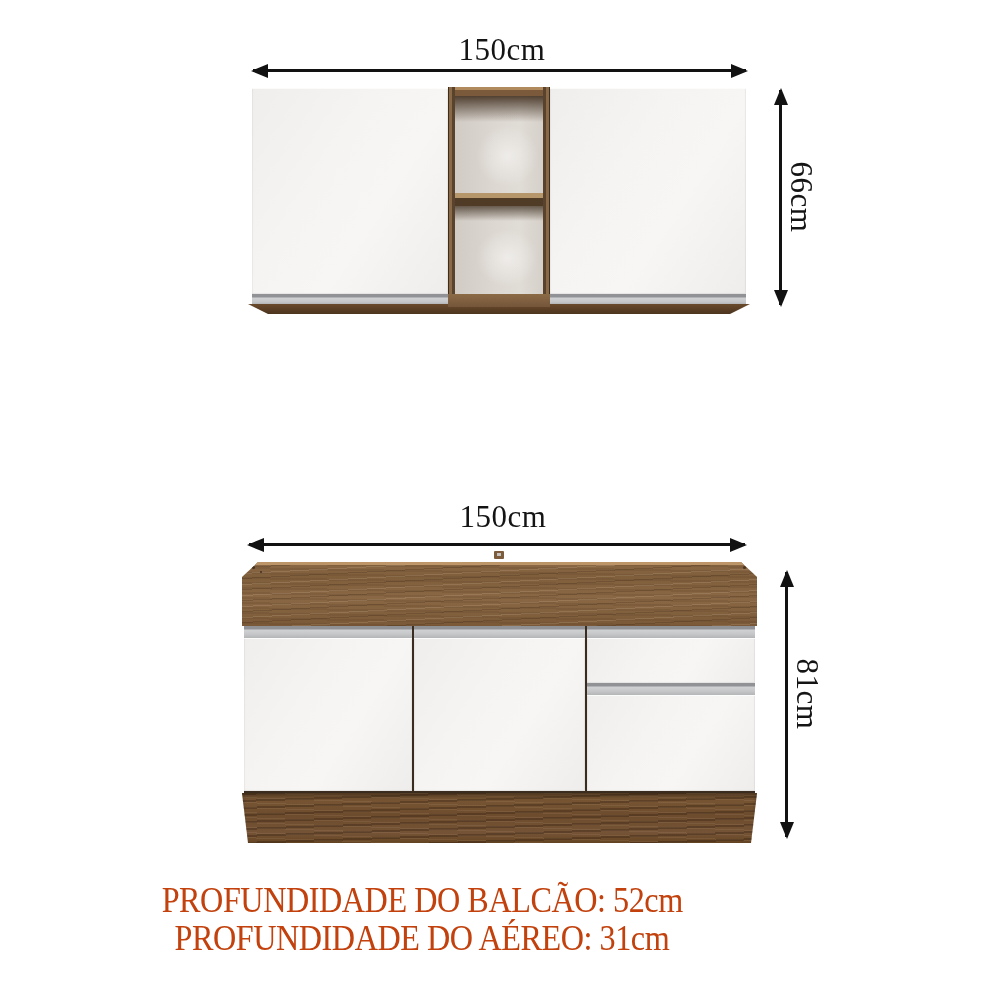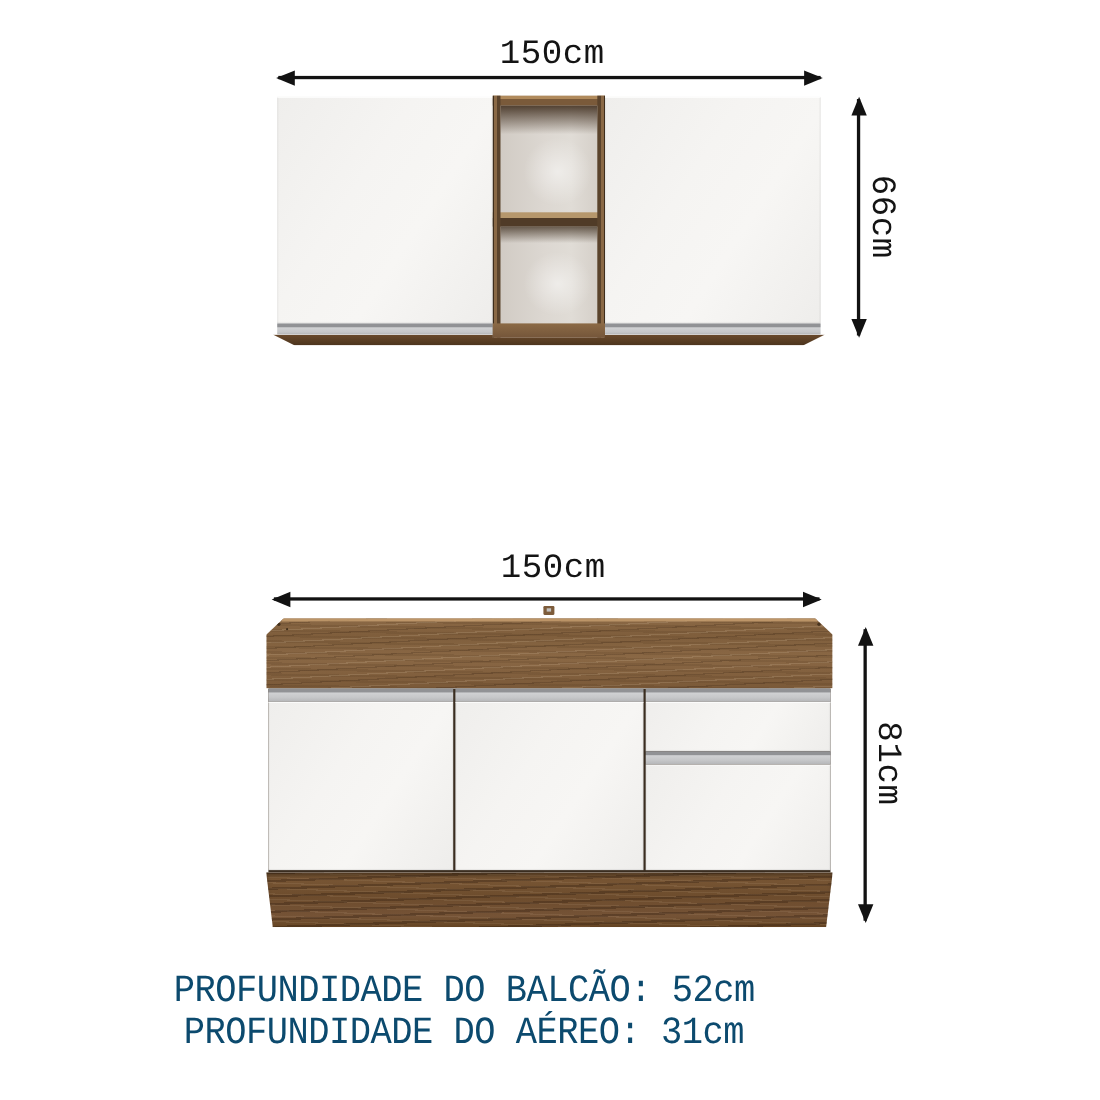--- a/index.html
+++ b/index.html
@@ -1,18 +1,18 @@
 <!DOCTYPE html>
 <html><head>
 <meta charset="utf-8">
 <style>
   html,body{margin:0;padding:0;background:#ffffff;}
   .stage{
     position:relative;width:1000px;height:1000px;background:#ffffff;
-    font-family:Liberation Mono, monospace;overflow:hidden;
+    font-family:Liberation Serif, serif;overflow:hidden;
   }
   .abs{position:absolute;}
 
   
   .dim-label{
     position:absolute;font-size:31px;color:#141414;white-space:nowrap;
     transform:translate(-50%,-50%);letter-spacing:.5px;
   }
   .dim-label.vert{transform:translate(-50%,-50%) rotate(90deg);}
 
@@ -110,21 +110,21 @@
   #bc-door-mid{left:414px;top:638px;width:171px;height:153px;}
   #bc-drawer{left:587px;top:638px;width:168px;height:45px;}
   #bc-silver4{left:587px;top:683px;width:168px;height:12px;}
   #bc-door-right{left:587px;top:695px;width:168px;height:96px;}
   #bc-base{left:242px;top:793px;width:515px;height:50px;
     clip-path:polygon(0 0,515px 0,509px 50px,6px 50px);
     box-shadow:inset 0 3px 4px rgba(30,18,8,.5);}
 
   
   #footer{position:absolute;left:0;top:882px;width:844px;text-align:center;
-    font-size:35px;line-height:38px;color:#0c4a6e;}
+    font-size:35px;line-height:38px;color:#c2410c;}
   #footer .line{display:inline-block;transform:scaleX(.92);transform-origin:50% 50%;
     white-space:nowrap;letter-spacing:-.5px;}
 </style>
 </head>
 <body>
 
 <div class="stage">
 
   <div class="dim-label" id="wc-width-label">150cm</div>
   <div class="harrow" id="wc-harrow"></div>

